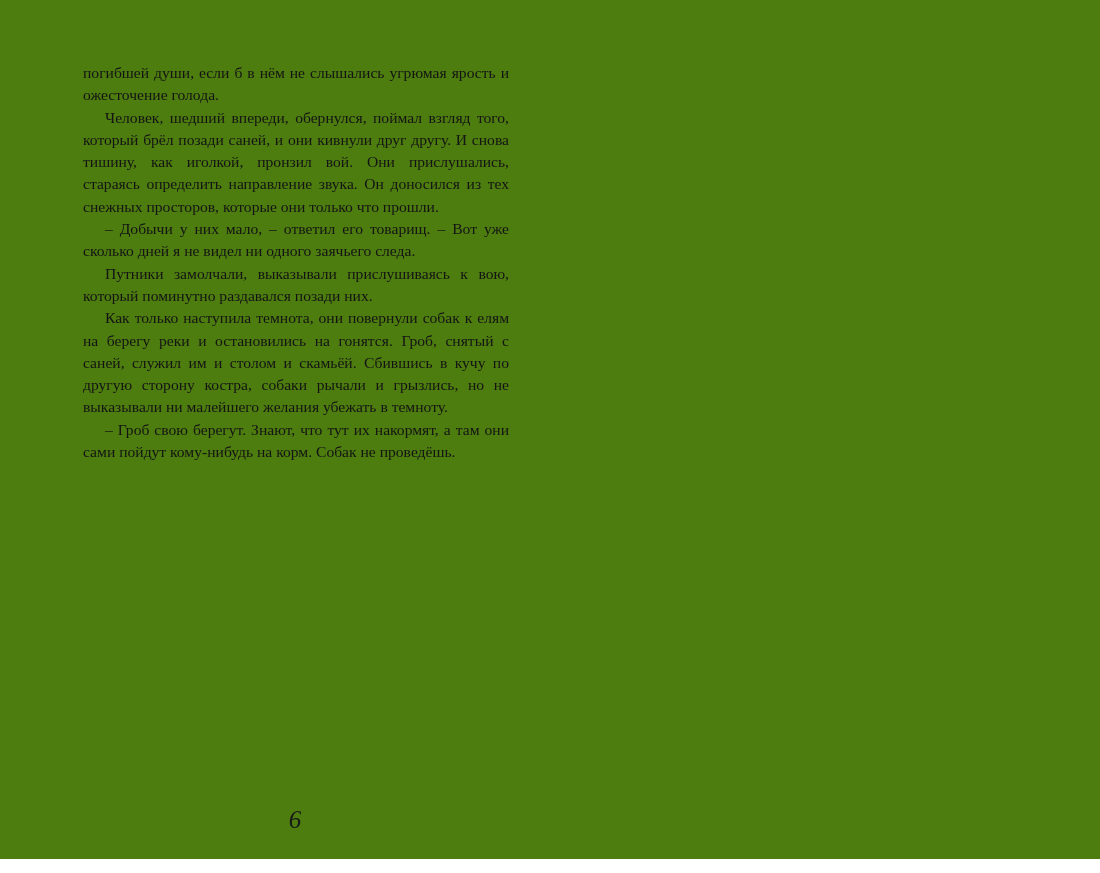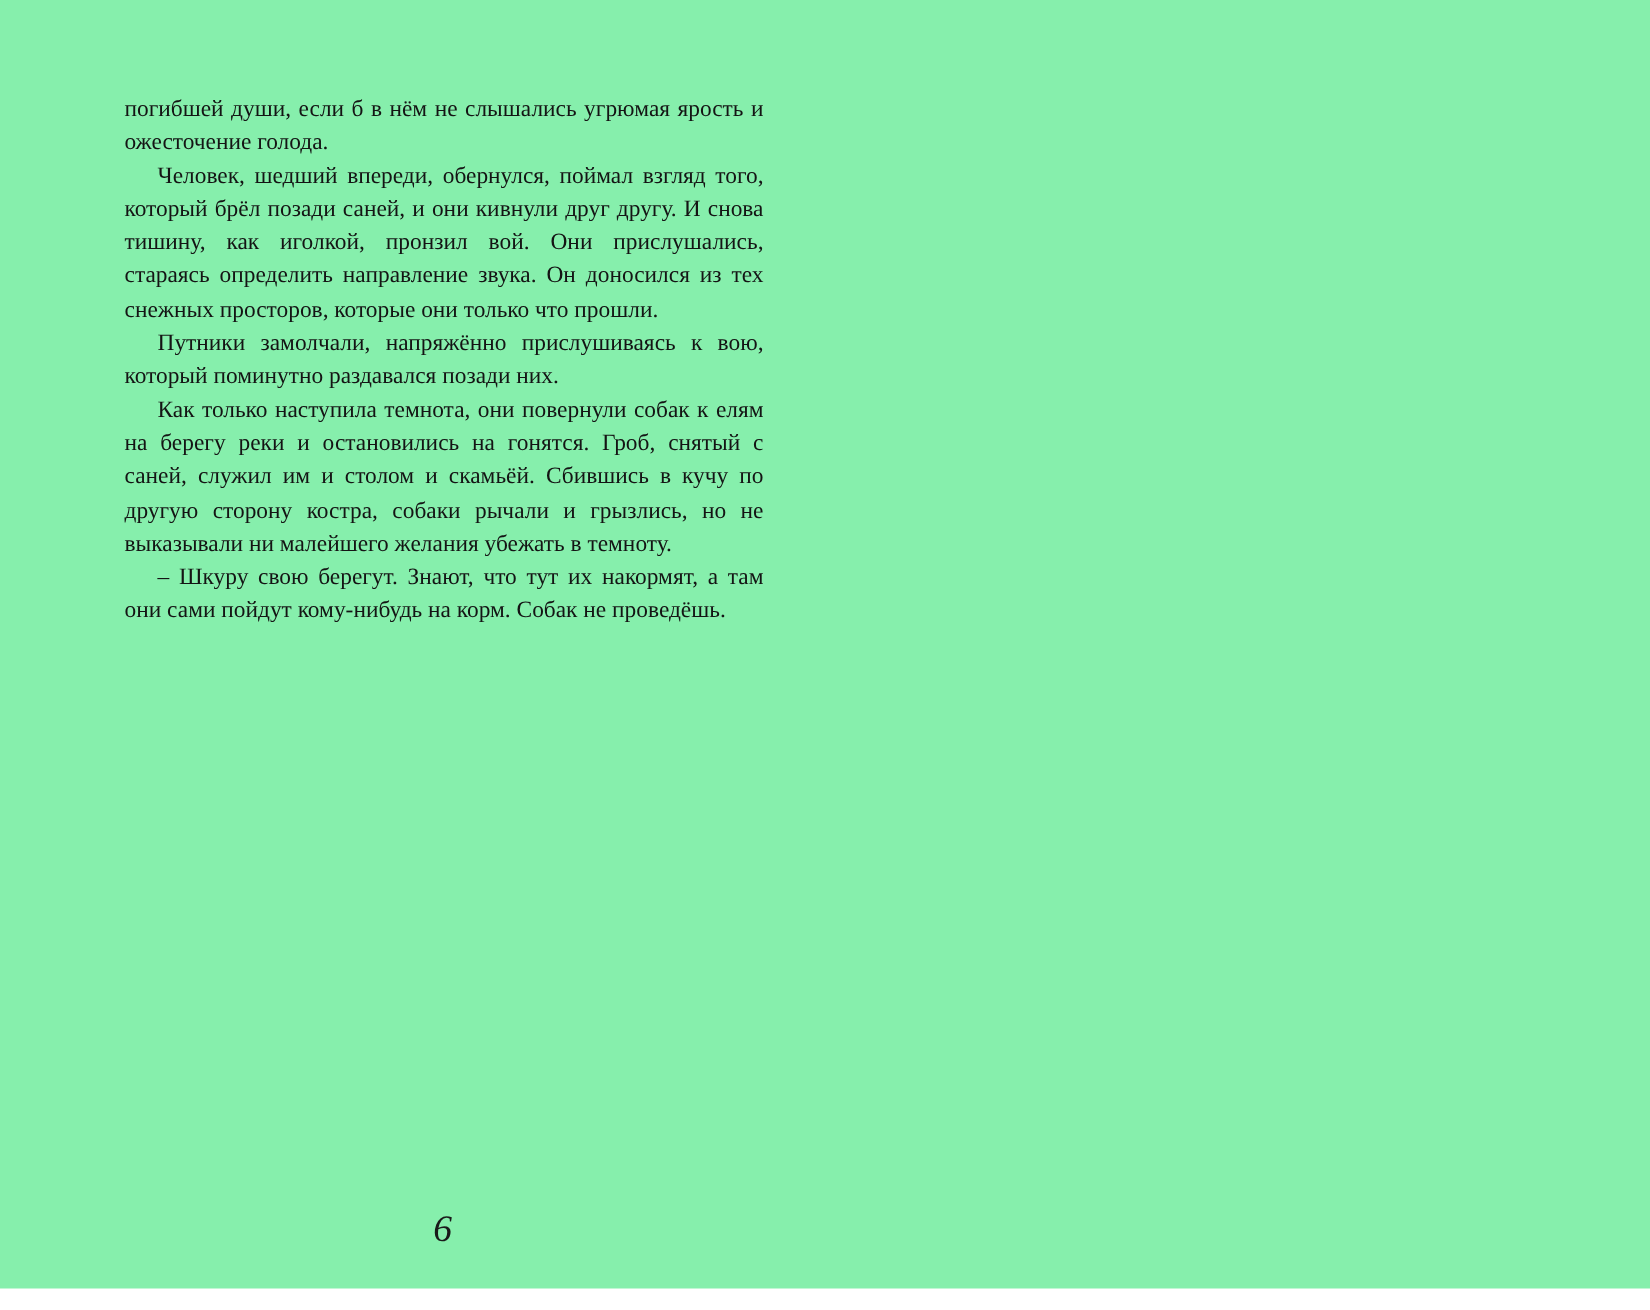--- a/index.html
+++ b/index.html
@@ -19,21 +19,21 @@
   .spread {
     position: absolute;
     inset: 0;
     display: block;
   }
 
   .page {
     position: absolute;
     top: 0;
     bottom: 14px;
-    background: #86efac;
+    background: #4d7c0f;
   }
   .page-left  { left: 0;   width: 550px; }
   .page-right { left: 550px; width: 550px; }
 
   .textblock {
     position: absolute;
     font-size: 15.6px;
     line-height: 22.3px;
     text-align: justify;
     text-justify: inter-word;
@@ -66,23 +66,24 @@
 </style>
 </head>
 <body>
 
 <div class="spread">
 
   <div class="page page-left">
     <div class="textblock col-left" id="left-col">
         <p class="cont">погибшей души, если б в нём не слышались угрюмая ярость и ожесточение голода.</p>
         <p>Человек, шедший впереди, обернулся, поймал взгляд того, который брёл позади саней, и они кивнули друг другу. И снова тишину, как иголкой, пронзил вой. Они прислушались, стараясь определить направление звука. Он доносился из тех снежных просторов, которые они только что прошли.</p>
-        <p>Путники замолчали, напряжённо прислушиваясь к вою, который поминутно раздавался позади них.</p>
+        <p>– Добычи у них мало, – ответил его товарищ. – Вот уже сколько дней я не видел ни одного заячьего следа.</p>
+        <p>Путники замолчали, выказывали прислушиваясь к вою, который поминутно раздавался позади них.</p>
         <p>Как только наступила темнота, они повернули собак к елям на берегу реки и остановились на гонятся. Гроб, снятый с саней, служил им и столом и скамьёй. Сбившись в кучу по другую сторону костра, собаки рычали и грызлись, но не выказывали ни малейшего желания убежать в темноту.</p>
-        <p>– Шкуру свою берегут. Знают, что тут их накормят, а там они сами пойдут кому-нибудь на корм. Собак не проведёшь.</p>
+        <p>– Гроб свою берегут. Знают, что тут их накормят, а там они сами пойдут кому-нибудь на корм. Собак не проведёшь.</p>
       </div>
     <div class="folio folio-left">6</div>
   </div>
 
   <div class="page page-right">
     
     
   </div>
 
 </div>

